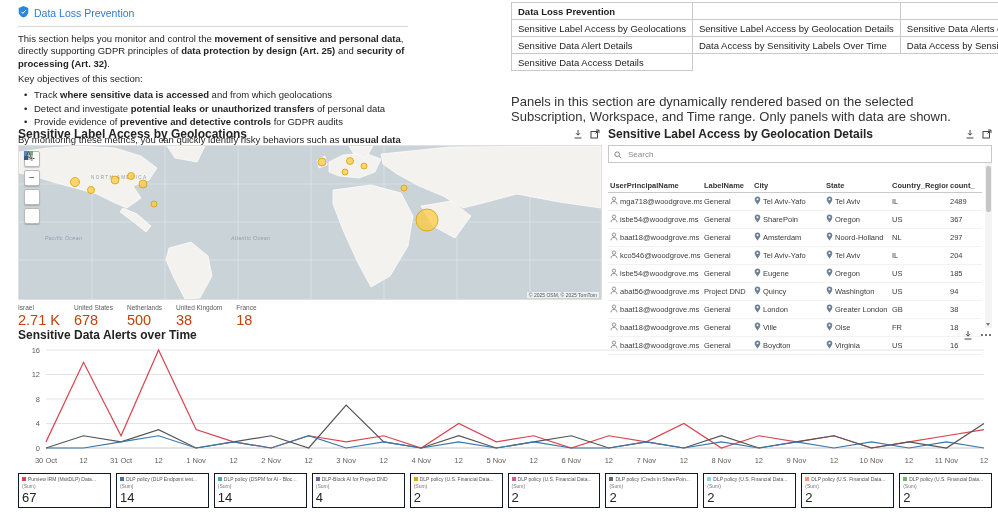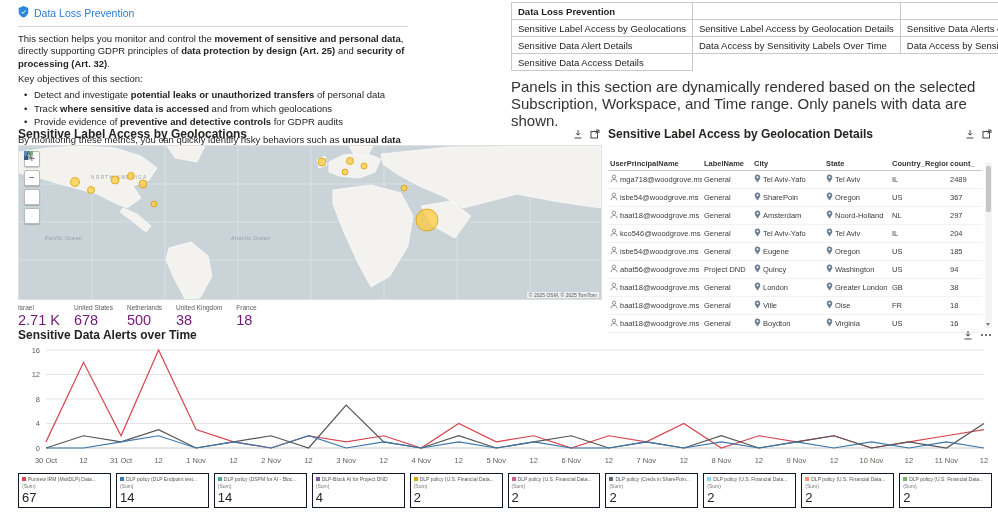--- a/index.html
+++ b/index.html
@@ -16,21 +16,21 @@
   #objectives li{padding-left:10px;position:relative}
   #objectives li::before{content:"•";position:absolute;left:0;top:0}
   .b{font-weight:bold}
 
   
   #top-right{position:absolute;left:511px;top:2px;width:480px}
   table.nav{border-collapse:collapse;font-size:9.5px;color:#222}
   table.nav td{border:1px solid #c9c9c9;padding:2.5px 6px;white-space:nowrap;cursor:pointer}
   table.nav td.hdr{font-weight:bold}
   table.nav td.empty{border:none;cursor:default}
-  .note{font-size:15px;color:#333;margin:7px 0 0 0}
+  .note{font-size:13px;color:#333;margin:23px 0 0 0}
 
   
   .panel-title-row{display:flex;align-items:center;justify-content:space-between;height:15px}
   .panel-title{font-size:12px;font-weight:bold;color:#252423;white-space:nowrap}
   .panel-icons{display:flex;gap:7px;align-items:center}
   .picon-btn{cursor:pointer;display:inline-flex}
 
   
   #map-panel{position:absolute;left:18px;top:126px;width:582px}
   #map{position:relative;width:582px;height:153px;margin-top:4px;background:#c9d3d8;overflow:hidden;border:1px solid #e0e0e0;cursor:grab}
@@ -40,21 +40,21 @@
   .maplab{fill:#93a1a6;font-size:4.6px;letter-spacing:1.4px}
   .oceanlab{fill:#8da0ab;font-size:5.2px;font-style:italic;letter-spacing:.4px}
   .bubble{fill:rgba(255,201,56,.72);stroke:#d99e00;stroke-width:.8}
   .map-ctrl{position:absolute;left:5px;top:5px;display:flex;flex-direction:column;gap:3px;z-index:3}
   .map-btn{width:14px;height:14px;background:#fff;border:1px solid #b9b9b9;border-radius:2px;
            font-size:10px;line-height:12px;text-align:center;color:#444;cursor:pointer;
            box-shadow:0 1px 1px rgba(0,0,0,.18);display:flex;align-items:center;justify-content:center}
   .attrib{position:absolute;right:2px;bottom:1px;font-size:5px;color:#555;background:rgba(255,255,255,.65);padding:0 2px;z-index:3}
   #map-stats{display:flex;gap:14px;margin-top:4px;align-items:flex-end}
   .stat .lbl{font-size:6.5px;color:#595959;white-space:nowrap}
-  .stat .val{font-size:14.5px;color:#701a75;margin-top:1px}
+  .stat .val{font-size:14.5px;color:#c2410c;margin-top:1px}
 
   
   #details-panel{position:absolute;left:608px;top:126px;width:384px}
   .searchbox{display:flex;align-items:center;gap:4px;border:1px solid #c8c8c8;height:16px;padding:0 5px;margin-top:4px}
   .searchbox input{border:none;outline:none;font-size:8px;flex:1;font-family:"Liberation Sans",sans-serif;color:#444;background:transparent}
   .searchbox input::placeholder{color:#8a8a8a}
   table.details{width:374px;border-collapse:collapse;font-size:7.5px;margin-top:16px;table-layout:fixed}
   table.details th{text-align:left;font-weight:bold;padding:2px;border-bottom:1px solid #c8c8c8;color:#333;
                    white-space:nowrap;overflow:hidden;cursor:pointer}
   table.details td{padding:3px 2px;white-space:nowrap;overflow:hidden;color:#3b3b3b;border-bottom:1px solid #f2f2f2}
@@ -85,22 +85,22 @@
       <svg width="11" height="12" viewBox="0 0 11 12">
           <path d="M5.5 0 L10.3 1.9 V6 C10.3 8.6 8.3 10.5 5.5 11.6 C2.7 10.5 .7 8.6 .7 6 V1.9 Z" fill="#2b88d8"></path>
           <path d="M3.4 5.8l1.5 1.6 2.7-3" stroke="#fff" stroke-width="1" fill="none"></path>
         </svg>
     </span>
     <span class="title">Data Loss Prevention</span>
   </div>
   <p class="intro"><span>This section helps you monitor and control the </span><span class="b">movement of sensitive and personal data</span><span>, directly supporting GDPR principles of </span><span class="b">data protection by design (Art. 25)</span><span> and </span><span class="b">security of processing (Art. 32)</span><span>.</span></p>
   <p class="intro objlabel">Key objectives of this section:</p>
   <ul id="objectives">
+      <li><span>Track </span><span class="b">where sensitive data is accessed</span><span> and from which geolocations</span></li>
       <li><span>Detect and investigate </span><span class="b">potential leaks or unauthorized transfers</span><span> of personal data</span></li>
-      <li><span>Track </span><span class="b">where sensitive data is accessed</span><span> and from which geolocations</span></li>
       <li><span>Provide evidence of </span><span class="b">preventive and detective controls</span><span> for GDPR audits</span></li>
     </ul>
   <p class="intro"><span>By monitoring these metrics, you can quickly identify risky behaviors such as </span><span class="b">unusual data access locations</span><span>, </span><span class="b">exfiltration attempts</span><span>, or </span><span class="b">leak alerts</span><span>, and take corrective actions to protect personal data.</span></p>
 </div>
 
 <div id="top-right">
   <table class="nav">
     <colgroup>
         <col style="width:120px">
         <col style="width:140px">
@@ -248,20 +248,29 @@
           </svg>
       </span>
       <span class="picon-btn">
         <svg width="10" height="10" viewBox="0 0 10 10">
             <rect x="1" y="2.5" width="6.5" height="6.5" fill="none" stroke="#444" stroke-width="1"></rect>
             <path d="M5.5 4.5 9 1M6 1h3v3" stroke="#444" fill="none" stroke-width="1"></path>
           </svg>
       </span>
     </span>
   </div>
+  <div class="searchbox">
+    <span>
+      <svg width="8" height="8" viewBox="0 0 8 8">
+          <circle cx="3.2" cy="3.2" r="2.3" fill="none" stroke="#777" stroke-width="0.9"></circle>
+          <path d="M5 5 7.3 7.3" stroke="#777" stroke-width="0.9"></path>
+        </svg>
+    </span>
+    <input placeholder="Search" style="">
+  </div>
   <table class="details">
     <colgroup>
         <col style="width:94px">
         <col style="width:50px">
         <col style="width:72px">
         <col style="width:66px">
         <col style="width:58px">
         <col style="width:34px">
       </colgroup>
     <thead>

